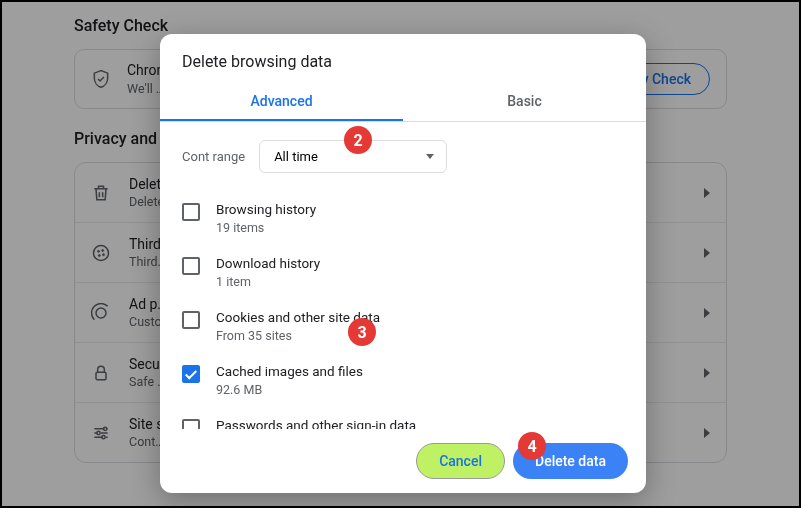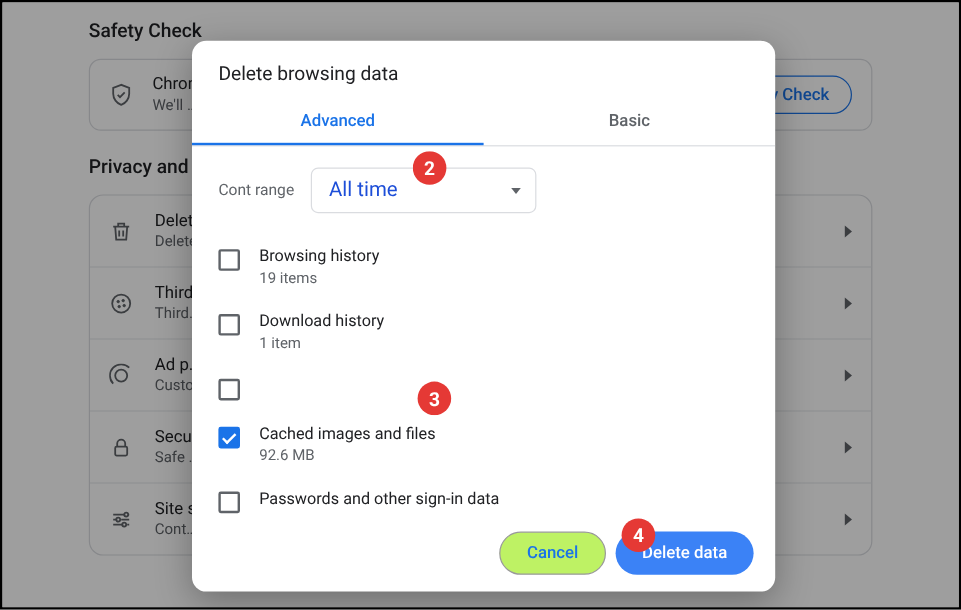--- a/index.html
+++ b/index.html
@@ -30,21 +30,21 @@
   .tabs { display: flex; border-bottom: 1px solid #dadce0; }
   .tab { flex: 1; text-align: center; font-size: 14px; font-weight: 500; padding: 10px 0; color: #5f6368; cursor: pointer; border-bottom: 2px solid transparent; }
   .tab.active { color: #1a73e8; border-bottom-color: #1a73e8; }
 
   .dlg-body { flex: 1; overflow-y: scroll; padding: 18px 10px 0 22px; }
   .dlg-body::-webkit-scrollbar { width: 12px; }
   .dlg-body::-webkit-scrollbar-thumb { background: #bdbdbd; border-radius: 6px; }
   .dlg-body::-webkit-scrollbar-track { background: #f1f1f1; }
 
   .time-row { display: flex; align-items: center; gap: 14px; margin-bottom: 18px; font-size: 13px; color: #5f6368; }
-  .select { border: 1px solid #dadce0; border-radius: 6px; padding: 8px 46px 8px 14px; font-size: 17px; color: #1d4ed8; position: relative; display: inline-flex; align-items: center; width: 188px; cursor: pointer; }
+  .select { border: 1px solid #dadce0; border-radius: 6px; padding: 8px 46px 8px 14px; font-size: 13px; color: #000000; position: relative; display: inline-flex; align-items: center; width: 188px; cursor: pointer; }
   .select .caret { position: absolute; right: 12px; width: 0; height: 0; border-left: 4px solid transparent; border-right: 4px solid transparent; border-top: 5px solid #5f6368; }
 
   .opt { display: flex; align-items: flex-start; gap: 16px; padding: 10px 0; }
   .chk { width: 18px; height: 18px; border: 2px solid #5f6368; border-radius: 2px; margin-top: 2px; flex-shrink: 0; cursor: pointer; display: flex; align-items: center; justify-content: center; }
   .chk.checked { background: #1a73e8; border-color: #1a73e8; }
   .chk.checked::after { content: ""; width: 4px; height: 9px; border: solid #fff; border-width: 0 2px 2px 0; transform: rotate(45deg); margin-top: -2px; }
   .opt .olabel { font-size: 13.5px; color: #202124; }
   .opt .osub { font-size: 12.5px; color: #5f6368; margin-top: 3px; }
 
   .dlg-footer { display: flex; justify-content: flex-end; gap: 8px; padding: 14px 18px; }
@@ -173,20 +173,24 @@
     </div>
     <div class="opt">
       <span class="chk"></span>
       <div>
         <div class="olabel">Download history</div>
         <div class="osub">1 item</div>
       </div>
     </div>
     <div class="opt">
       <span class="chk"></span>
+      <div>
+        <div class="olabel">Cookies and other site data</div>
+        <div class="osub">From 35 sites</div>
+      </div>
     </div>
     <div class="opt">
       <span class="chk checked"></span>
       <div>
         <div class="olabel">Cached images and files</div>
         <div class="osub">92.6 MB</div>
       </div>
     </div>
     <div class="opt">
       <span class="chk"></span>

